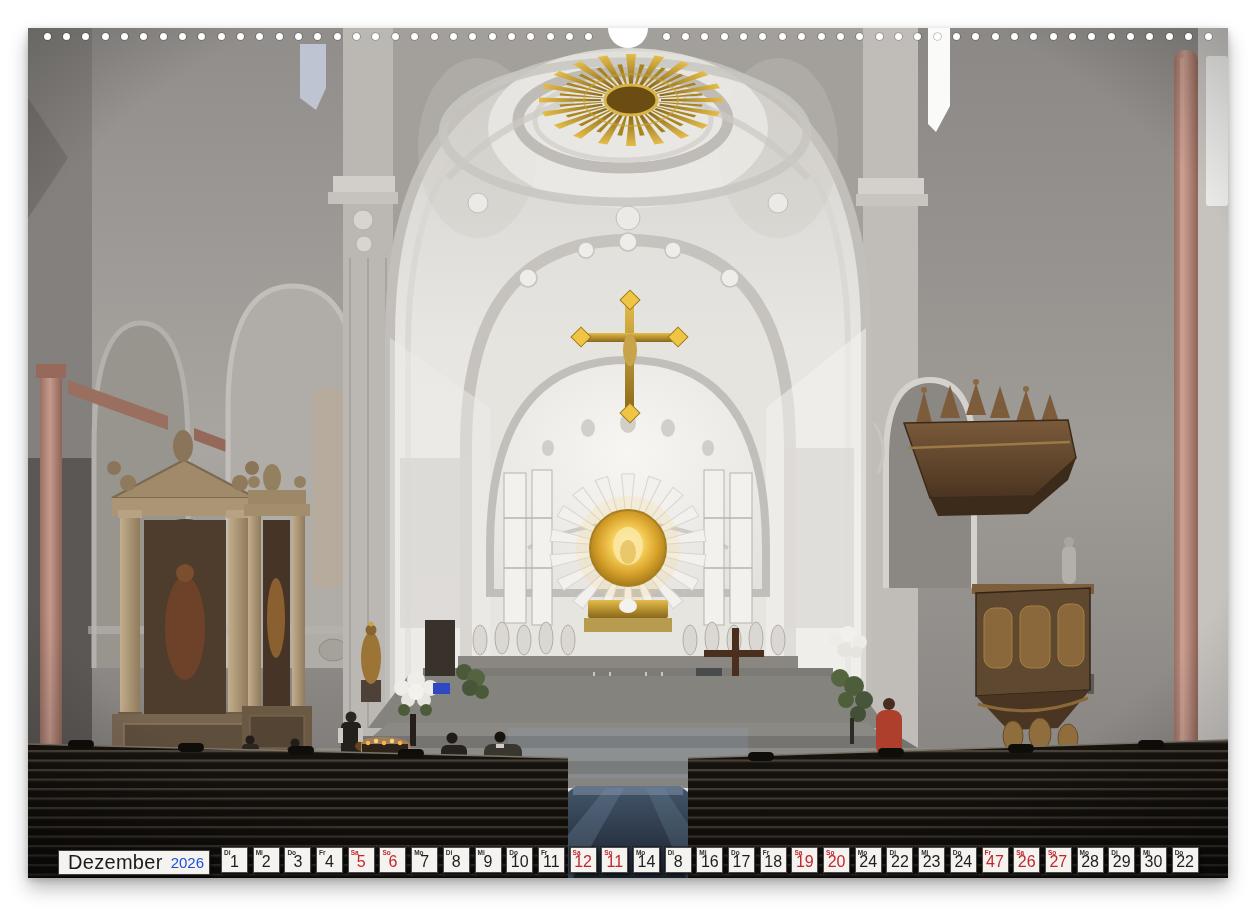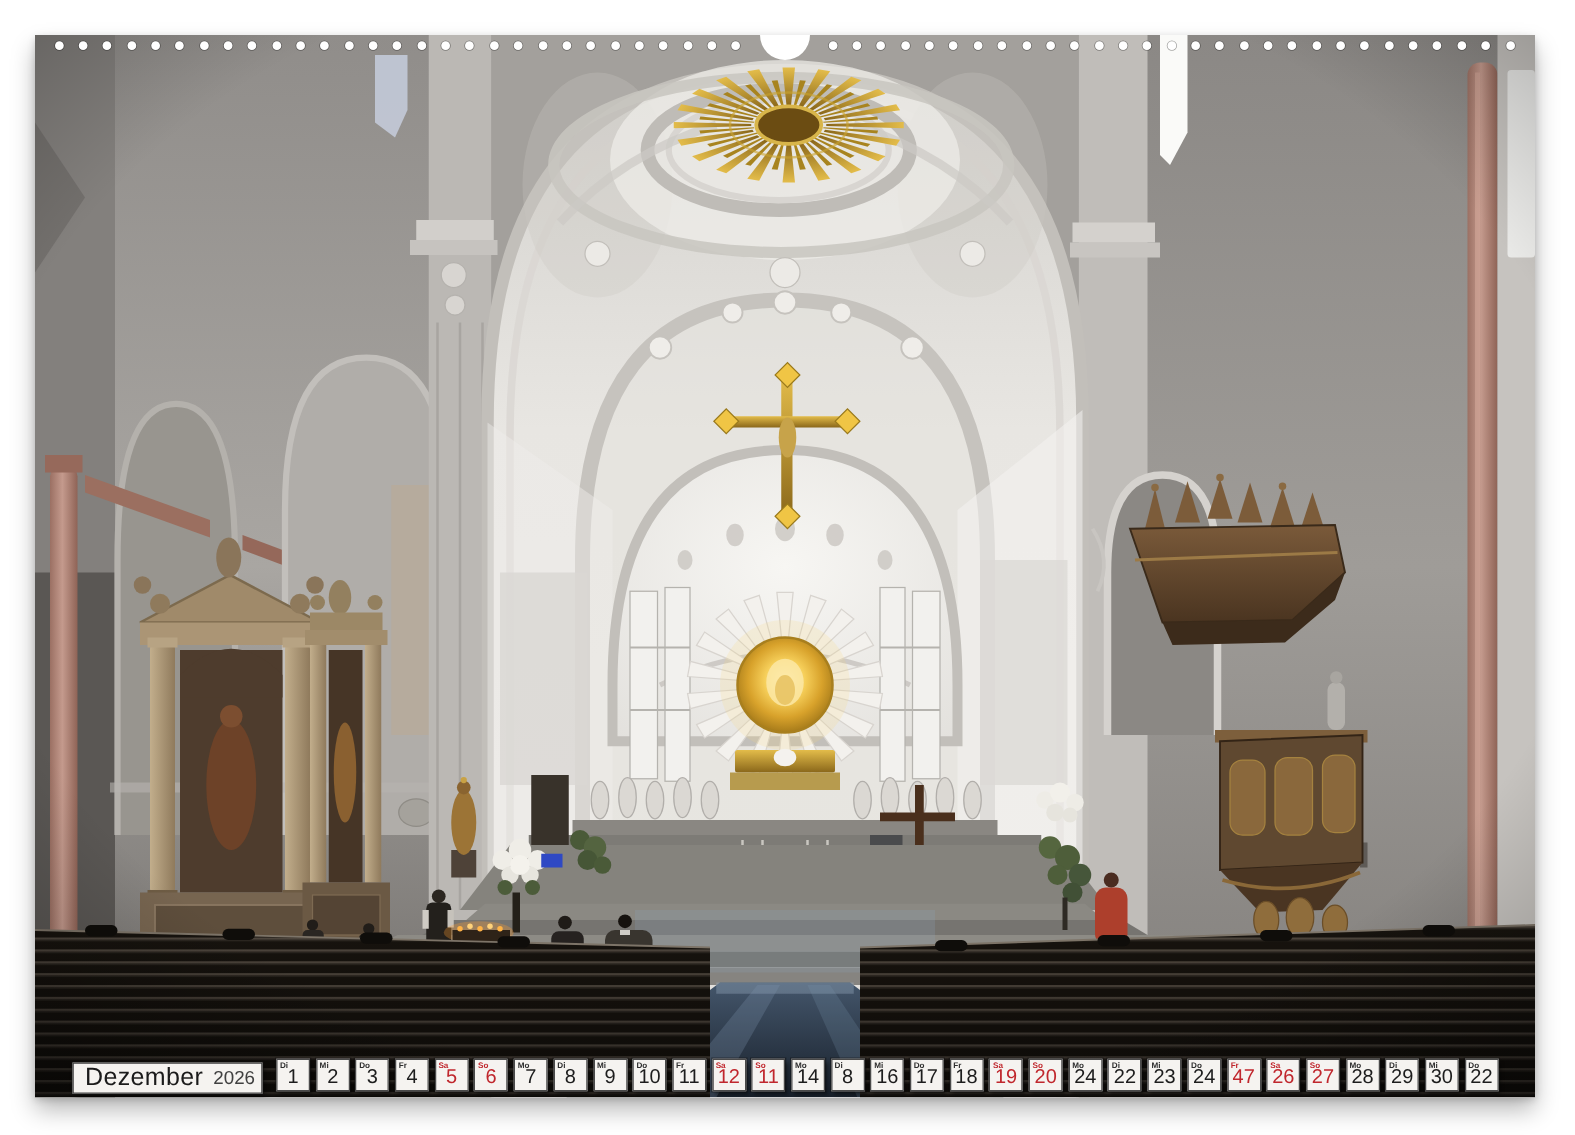--- a/index.html
+++ b/index.html
@@ -14,21 +14,21 @@
   
   .hole{position:absolute;top:33px;width:7px;height:7px;border-radius:50%;background:#ffffff;
         box-shadow:0 0 0 0.6px rgba(0,0,0,.35);}
   
   .calendar-strip{position:absolute;left:0;top:12px;width:100%;height:100%;margin-top:16px;}
   .month-box{position:absolute;left:30px;top:794px;width:152px;height:25px;background:#f5f3f0;
              border:1px solid #3e3e3e;box-sizing:border-box;
              box-shadow:0 0 0 1px rgba(15,15,15,.5), 2px 3px 4px rgba(0,0,0,.45);
              display:flex;align-items:center;padding-left:9px;}
   .month-name{font-size:20px;color:#1b1b1b;letter-spacing:.3px;}
-  .month-year{font-size:15px;color:#404040;margin-left:8px;}
+  .month-year{font-size:15px;color:#1d4ed8;margin-left:8px;}
   .days{position:absolute;left:193px;top:791px;display:flex;}
   .day{width:27px;height:26px;margin-right:4.7px;background:#f5f3f0;border:1px solid #4a4a4a;
        box-sizing:border-box;position:relative;flex:0 0 auto;
        box-shadow:0 0 0 1px rgba(15,15,15,.45), 2px 3px 3px rgba(0,0,0,.4);}
   .day .wd{position:absolute;top:0.5px;left:2px;font-size:6.5px;font-weight:bold;color:#2e2e2e;}
   .day .num{position:absolute;bottom:1px;left:0;right:0;text-align:center;font-size:16px;color:#1d1d1d;}
   .day.red .wd,.day.red .num{color:#c0272d;}
 </style>
 </head>
 <body>

